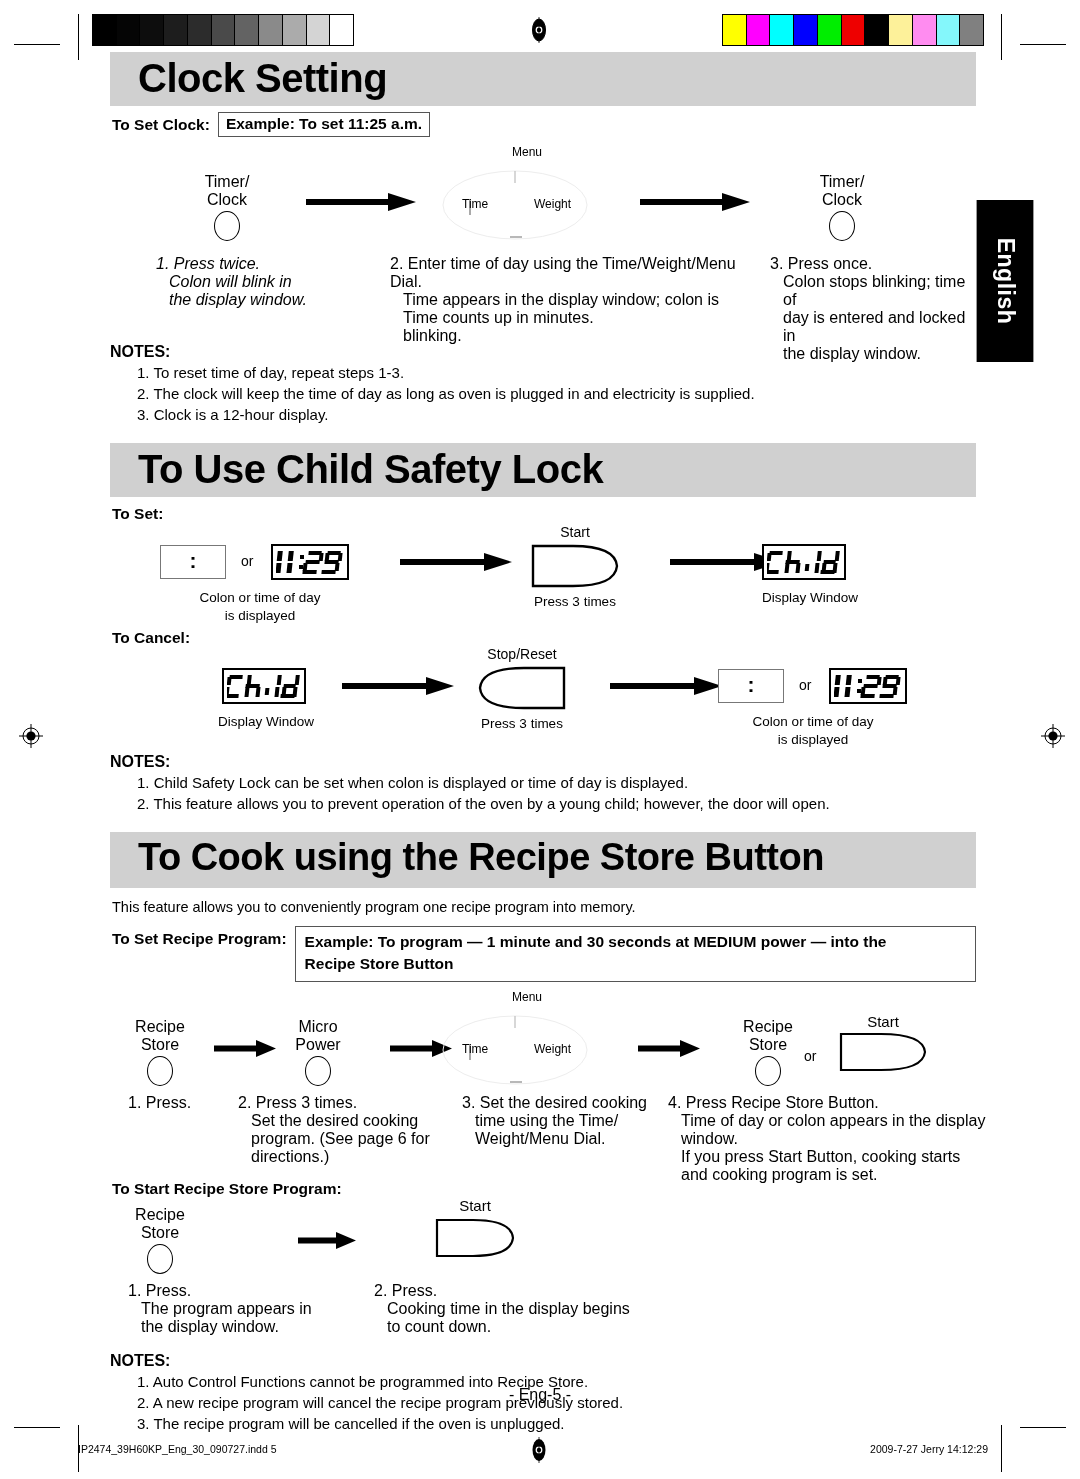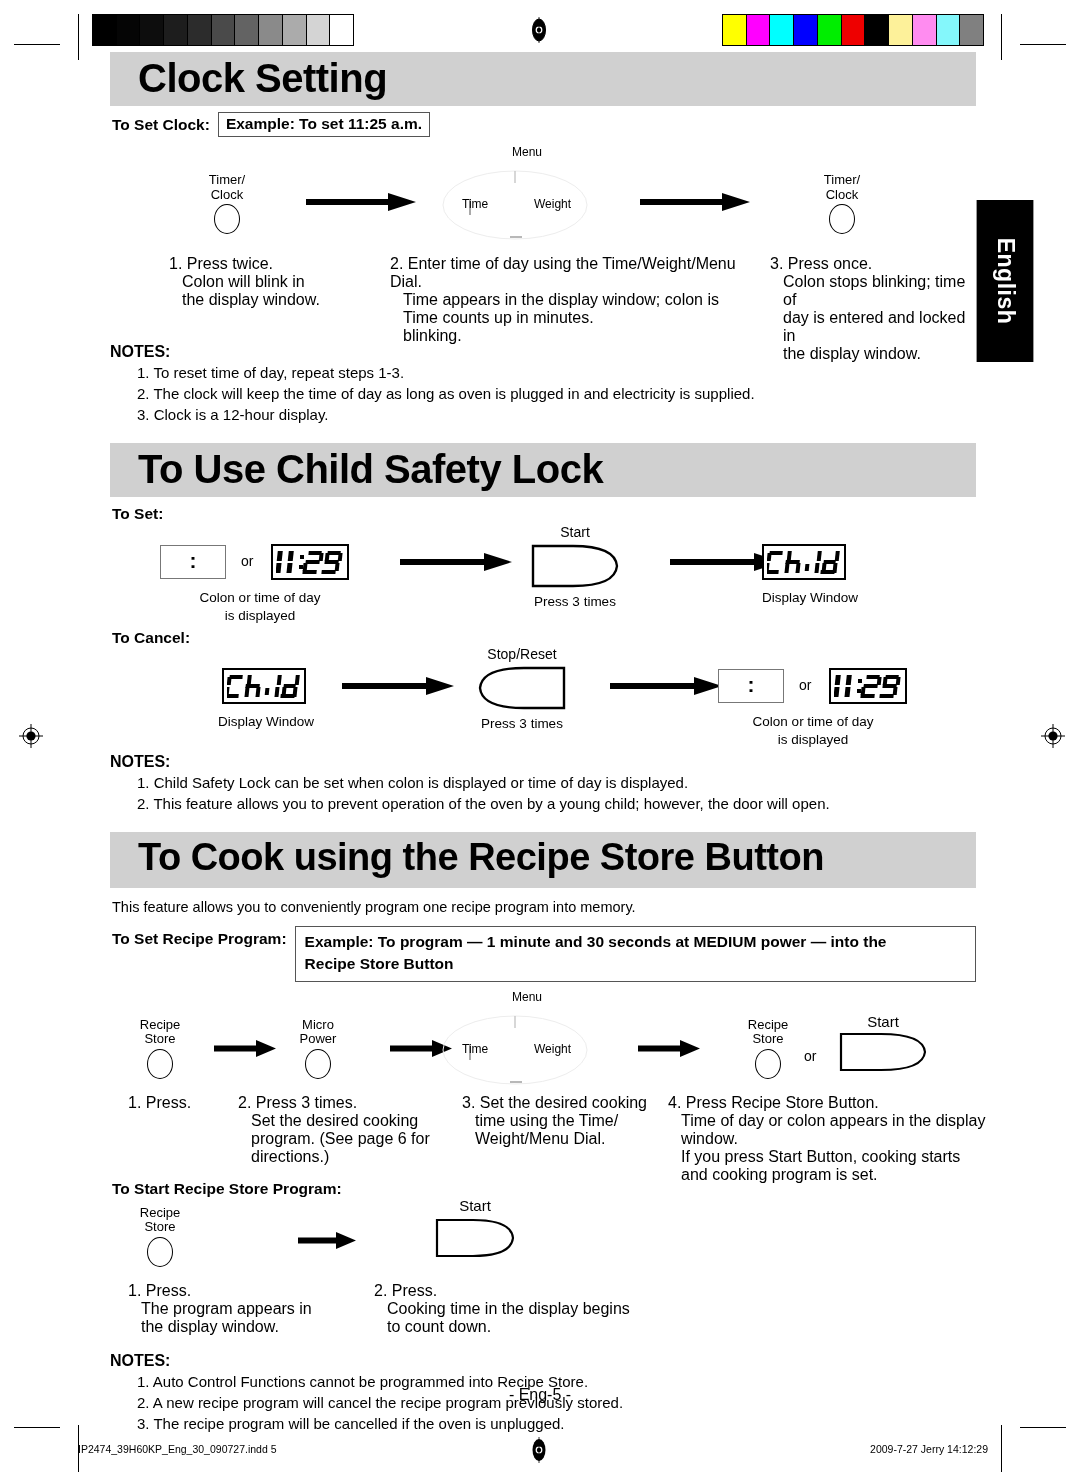--- a/index.html
+++ b/index.html
@@ -33,21 +33,21 @@
   .row-label{font-size:15.5px;font-weight:bold;}
   .exbox{display:inline-block;border:1px solid #555;padding:2px 7px 3px 7px;font-size:15.5px;font-weight:bold;background:#fff;}
   .exbox.wide{display:block;padding:4px 8px 6px 9px;line-height:1.42;}
 
   .small{font-size:13.5px;line-height:1.37;}
   .notes-title{font-size:16px;font-weight:bold;margin:0 0 1px 0;}
   .notes li{font-size:15px;line-height:1.40;list-style:none;margin-left:27px;}
   .notes ol{margin:0;padding:0;}
 
   
-  .keylabel{font-size:13px;line-height:1.12;text-align:center;white-space:pre-line;}
+  .keylabel{font-size:16px;line-height:1.12;text-align:center;white-space:pre-line;}
   .keycirc{width:26px;height:30px;border:1.6px solid #000;border-radius:50%;margin:2px auto 0 auto;box-sizing:border-box;}
 
   .arrow{display:block;}
 
   
   .lcd{border:2px solid #000;background:#fff;display:inline-flex;align-items:center;justify-content:center;
        box-sizing:border-box;}
   .lcd svg{display:block;}
   .blankbox{border:1px solid #777;background:#fff;display:inline-flex;align-items:center;justify-content:center;
        box-sizing:border-box;font-size:21px;font-weight:bold;line-height:1;padding-bottom:3px;}
@@ -193,21 +193,21 @@
       </div>
 
       <div style="position:absolute;left:700px;top:28px;width:64px;">
         <div class="keylabel">Timer/
 Clock</div>
         <div class="keycirc"></div>
       </div>
     </div>
 
     <div style="position:relative;height:68px;">
-      <div class="step" style="position:absolute;left:59px;top:0;width:200px;">
+      <div class="step" style="position:absolute;left:46px;top:0;width:200px;font-style:italic;">
         <div>1. Press twice.</div>
         <span class="hang">Colon will blink in</span>
         <span class="hang">the display window.</span>
       </div>
       <div class="step" style="position:absolute;left:280px;top:0;width:370px;">
         <div>2. Enter time of day using the Time/Weight/Menu Dial.</div>
         <span class="hang">Time appears in the display window; colon is</span>
         <span class="hang">Time counts up in minutes.</span>
         <span class="hang">blinking.</span>
       </div>

